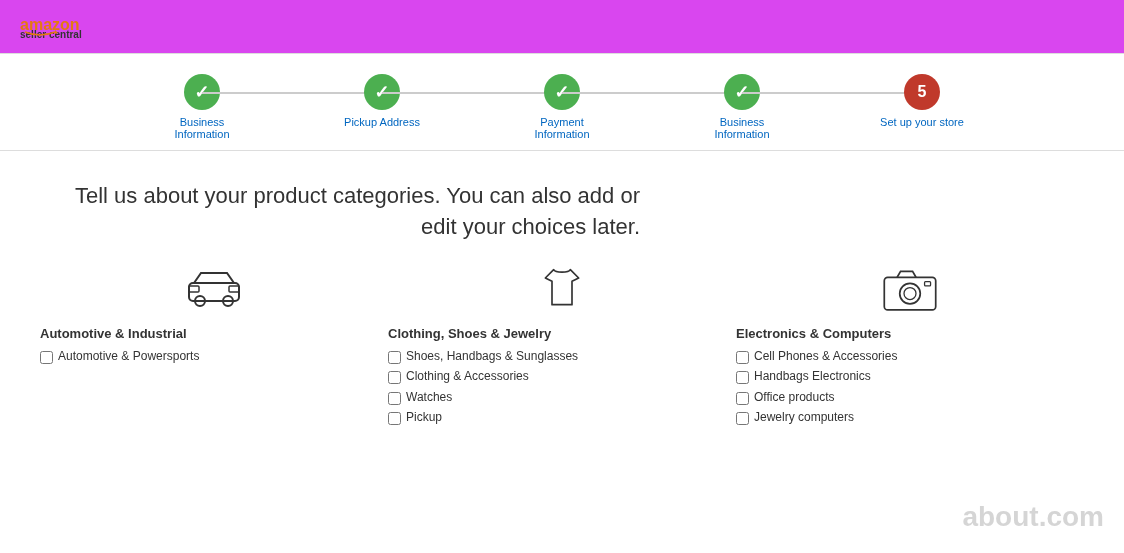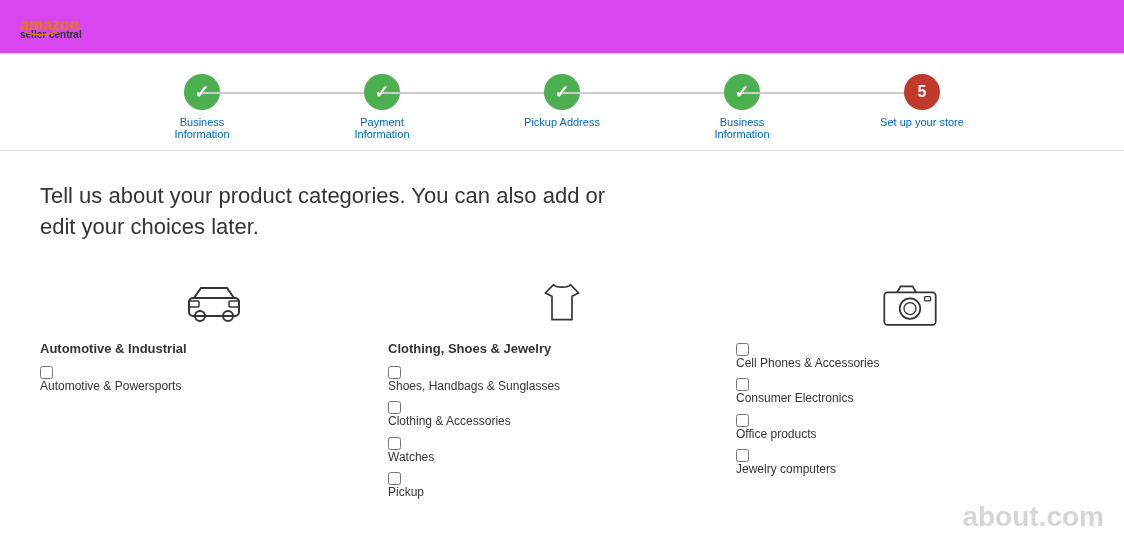--- a/index.html
+++ b/index.html
@@ -83,23 +83,24 @@
     .main-content {
       background: white;
       min-height: 450px;
       padding: 30px 40px;
       max-width: 1124px;
       margin: 0 auto;
     }
     .page-title {
       font-size: 22px;
       color: #333;
-      margin-bottom: 30px;
+      margin-bottom: 15px;
       max-width: 600px;
       line-height: 1.4;
+      text-align: right;
     }
     .categories-row {
       display: flex;
       margin-top: 10px;
     }
     .category-col {
       flex: 1;
       min-width: 200px;
     }
     .category-icon {
@@ -120,21 +121,20 @@
     .category-items {
       list-style: none;
     }
     .category-items li {
       display: flex;
       align-items: flex-start;
       margin-bottom: 5px;
       font-size: 12px;
       color: #333;
       line-height: 1.3;
-      flex-direction: column;
     }
     .category-items li input[type="checkbox"] {
       margin-right: 5px;
       margin-top: 2px;
       flex-shrink: 0;
     }
     .watermark {
       position: fixed;
       bottom: 20px;
       right: 20px;
@@ -166,29 +166,29 @@
         <span class="checkmark">✓</span>
       </div>
       <div class="step-label">Business Information</div>
       <div class="step-connector"></div>
     </div>
 
     <div class="step">
       <div class="step-circle done">
         <span class="checkmark">✓</span>
       </div>
+      <div class="step-label">Pickup Address</div>
+      <div class="step-connector"></div>
+    </div>
+
+    <div class="step">
+      <div class="step-circle done">
+        <span class="checkmark">✓</span>
+      </div>
       <div class="step-label">Payment Information</div>
-      <div class="step-connector"></div>
-    </div>
-
-    <div class="step">
-      <div class="step-circle done">
-        <span class="checkmark">✓</span>
-      </div>
-      <div class="step-label">Pickup Address</div>
       <div class="step-connector"></div>
     </div>
 
     <div class="step">
       <div class="step-circle done">
         <span class="checkmark">✓</span>
       </div>
       <div class="step-label">Business Information</div>
       <div class="step-connector"></div>
     </div>
@@ -258,28 +258,29 @@
     <div class="category-col">
       <div class="category-icon">
         <svg viewBox="0 0 70 55" width="60" height="50">
           <rect x="5" y="15" width="60" height="38" rx="4" fill="none" stroke="#333" stroke-width="2"></rect>
           <circle cx="35" cy="34" r="12" fill="none" stroke="#333" stroke-width="2"></circle>
           <circle cx="35" cy="34" r="7" fill="none" stroke="#333" stroke-width="1.5"></circle>
           <path d="M20 15 L24 8 H38 L42 15" fill="none" stroke="#333" stroke-width="2"></path>
           <rect x="52" y="20" width="7" height="5" rx="1" fill="none" stroke="#333" stroke-width="1.5"></rect>
         </svg>
       </div>
+      <div class="category-title">Electronics &amp; Computers</div>
       <ul class="category-items">
         <li>
           <input type="checkbox" style="">
           <span>Cell Phones &amp; Accessories</span>
         </li>
         <li>
           <input type="checkbox" style="">
-          <span>Consumer Electronics</span>
+          <span>Handbags Electronics</span>
         </li>
         <li>
           <input type="checkbox" style="">
           <span>Office products</span>
         </li>
         <li>
           <input type="checkbox" style="">
           <span>Jewelry computers</span>
         </li>
       </ul>

